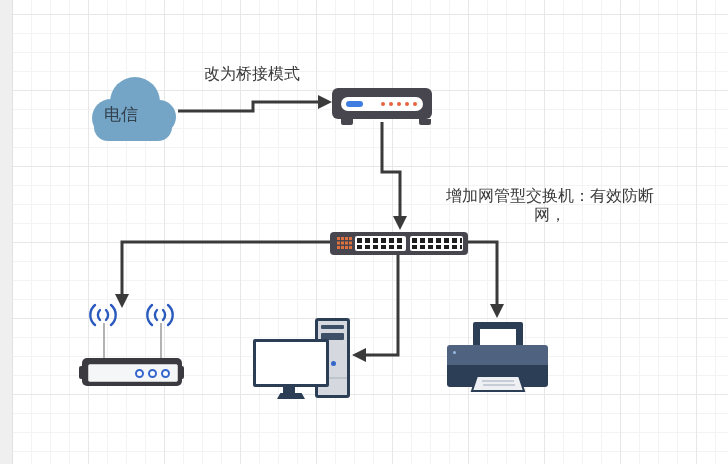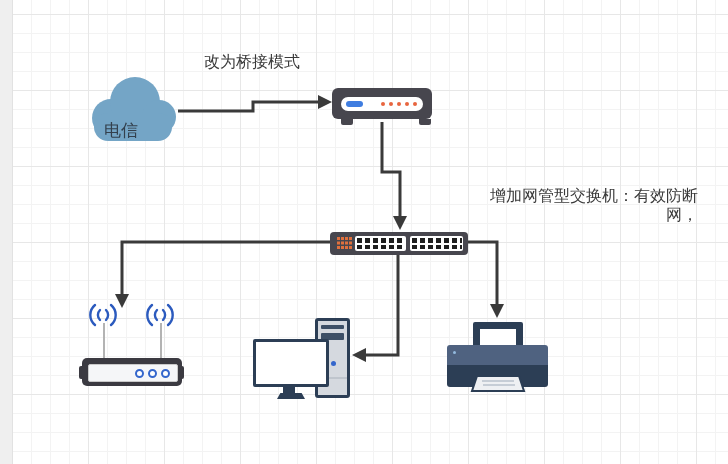--- a/index.html
+++ b/index.html
@@ -52,22 +52,22 @@
   .tower-divider{position:absolute;left:0;right:0;top:56px;height:2px;background:#bfc5cd;}
   .monitor{position:absolute;left:253px;top:339px;width:70px;height:42px;background:#fff;border:3px solid #2c3e55;border-radius:2px;}
   .monitor-neck{position:absolute;left:283px;top:385px;width:12px;height:8px;background:#2c3e55;}
   .monitor-base{position:absolute;left:277px;top:393px;width:28px;height:6px;background:#2c3e55;
     clip-path:polygon(12% 0,88% 0,100% 100%,0 100%);}
   
   .printer-handle{position:absolute;left:473px;top:322px;width:36px;height:16px;background:#fff;border:7px solid #2c3e55;border-radius:2px;}
   .printer-top{position:absolute;left:447px;top:345px;width:101px;height:20px;background:#4f6280;border-radius:3px 3px 0 0;}
   .printer-dot{position:absolute;left:6px;top:6px;width:3px;height:3px;border-radius:50%;background:#93bade;}
   .printer-bottom{position:absolute;left:447px;top:365px;width:101px;height:22px;background:#2c3e55;border-radius:0 0 3px 3px;}
-  .cloud-label{position:absolute;left:104px;top:103px;font-size:17px;color:#33404d;margin-top:16px;}
-  .switch-note{position:absolute;left:458px;top:186px;width:240px;text-align:right;color:#3a3a3a;font-size:16px;line-height:19px;}
+  .cloud-label{position:absolute;left:104px;top:103px;font-size:17px;color:#33404d;}
+  .switch-note{position:absolute;left:430px;top:186px;width:240px;text-align:center;color:#3a3a3a;font-size:16px;line-height:19px;}
 </style>
 </head>
 <body>
 
 <div class="stage">
   <div class="left-strip"></div>
 
   <svg class="wires" width="728" height="464" viewBox="0 0 728 464">
     <g>
       <path class="wire" d="M178 111 L253 111 L253 102 L319 102"></path>
@@ -164,18 +164,18 @@
   <div class="printer-top">
     <div class="printer-dot"></div>
   </div>
   <div class="printer-bottom"></div>
   <svg class="abs" style="left:470px;top:375px;" width="56" height="17" viewBox="0 0 56 17">
     <polygon points="7,1 49,1 54,16 2,16" fill="#eef0f3" stroke="#2c3e55" stroke-width="2"></polygon>
     <line x1="12" y1="6" x2="44" y2="6" stroke="#b9c2cc" stroke-width="1.5"></line>
     <line x1="13" y1="10" x2="45" y2="10" stroke="#b9c2cc" stroke-width="1.5"></line>
   </svg>
 
-  <div class="note" style="left:204px;top:52px;">改为桥接模式</div>
+  <div class="note" style="left:204px;top:64px;">改为桥接模式</div>
   <div class="switch-note">
     <div>增加网管型交换机：有效防断</div>
     <div>网，</div>
   </div>
 </div>
 
 </body></html>

